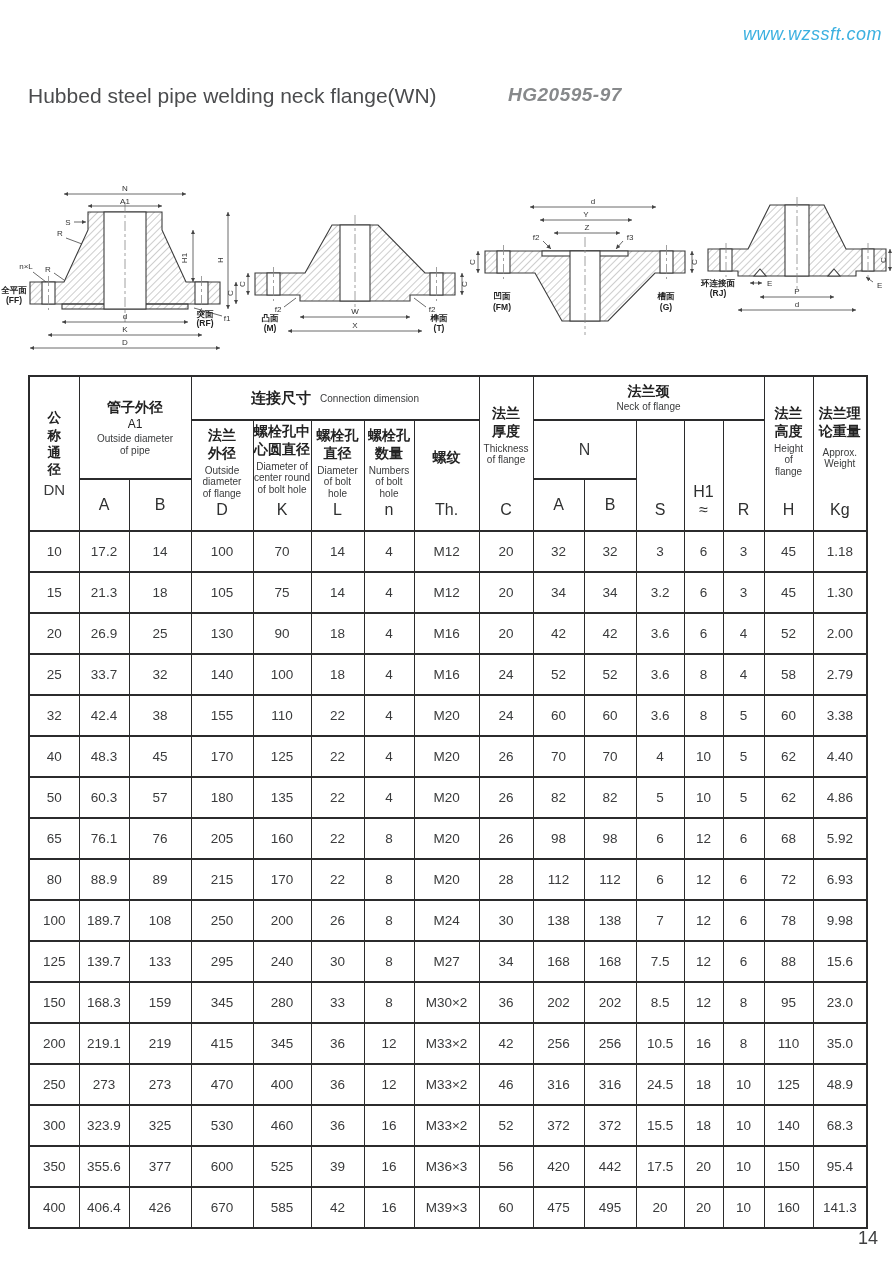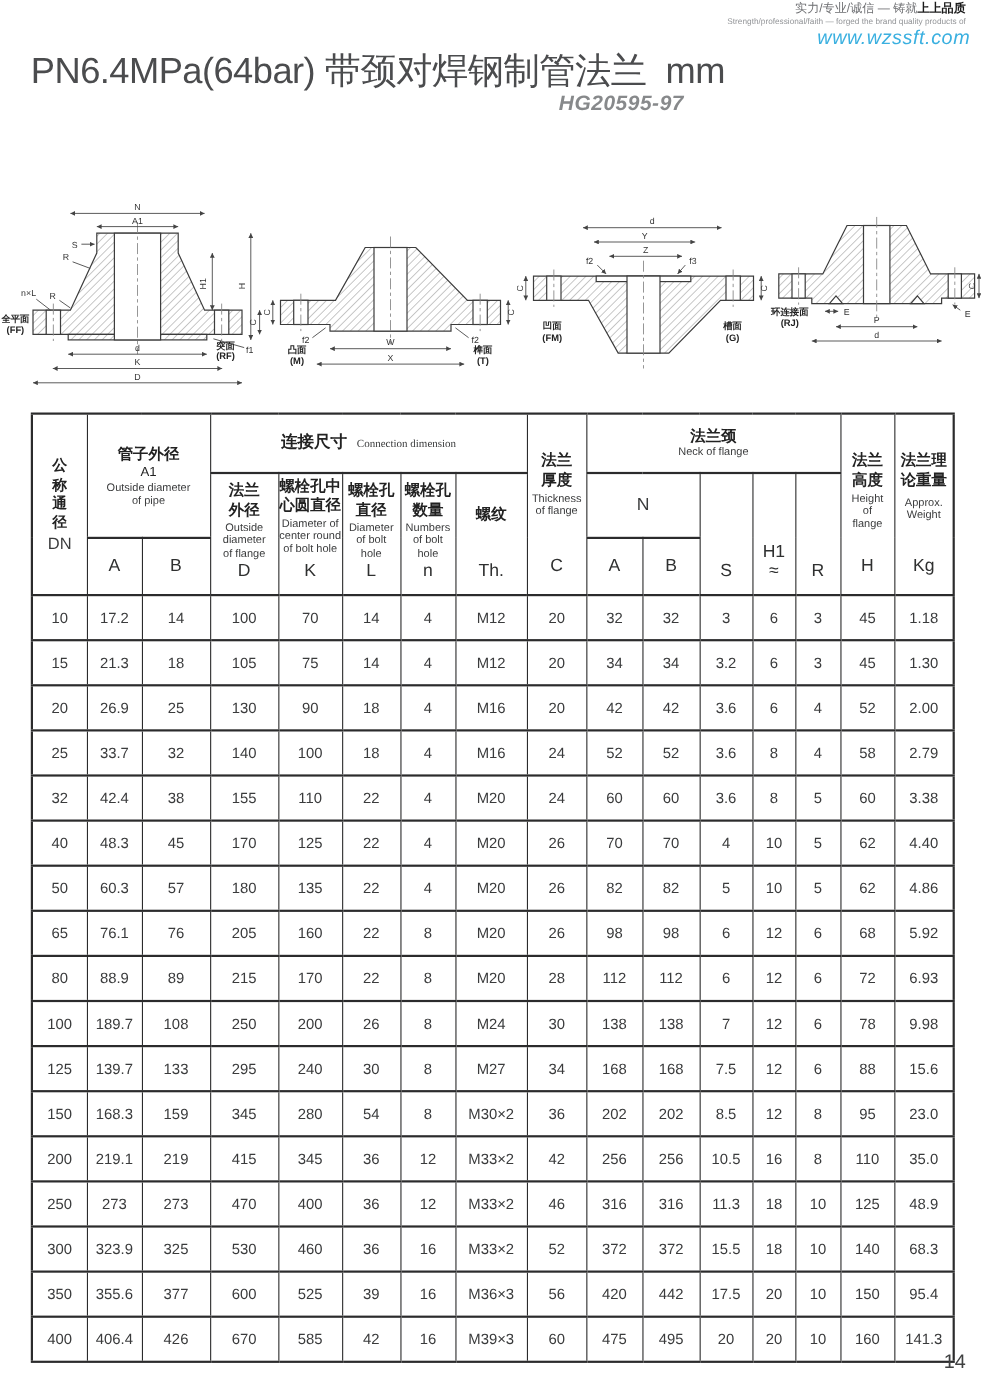--- a/index.html
+++ b/index.html
@@ -38,39 +38,35 @@
   .h149{height:149px;} .h105{height:105px;} .h97{height:97px;justify-content:center;}
   .pre{white-space:pre-line;}
   .cjk{font-size:14px;font-weight:bold;line-height:1.28;color:#222;}
   .cjk.big{font-size:15px;}
   .en{font-size:10px;line-height:1.15;color:#3a3b3c;margin-top:2px;}
   .letter{font-size:16px;color:#2f3030;}
   .subletter{font-size:12px;color:#222;margin-top:1px;}
   .bottom{margin-top:auto;margin-bottom:9px;}
   .dnv{font-size:13.5px;}
   .dncode{font-size:15px;margin-top:2px;}
-  .hgroup{display:flex;align-items:center;justify-content:center;height:52px;gap:9px;font-family:Liberation Serif, serif;}
+  .hgroup{display:flex;align-items:center;justify-content:center;height:40px;gap:9px;}
   .thread-cn{margin-top:26px;}
   .ncell{font-size:16px;line-height:55px;}
   .approx{margin-bottom:9px;}
 
   .pagenum{position:absolute;right:16px;top:1228px;font-size:18px;color:#3f4041;}
 </style>
 </head>
 <body>
 
 <div class="page">
 
-  <div class="slogan">
-    <div class="l1"><span>实力/专业/诚信 — 铸就</span><b>上上品质</b></div>
-    <div class="l2">Strength/professional/faith — forged the brand quality products of</div>
-  </div>
   <div class="website">www.wzssft.com</div>
 
-  <div class="title">PN6.4MPa(64bar) 带颈对焊钢制管法兰  mm</div>
+  <div class="subtitle">Hubbed steel pipe welding neck flange(WN)</div>
   <div class="std">HG20595-97</div>
 
   <svg width="0" height="0" style="position:absolute">
     <defs>
       <pattern id="hatch" patternUnits="userSpaceOnUse" width="5" height="5" patternTransform="rotate(45)">
         <line x1="0" y1="0" x2="0" y2="5" stroke="#7a7a7a" stroke-width="0.75"></line>
       </pattern>
       <marker id="arr" viewBox="0 0 10 10" refX="10" refY="5" markerWidth="5.5" markerHeight="5.5" orient="auto-start-reverse">
         <path d="M0,0 L10,5 L0,10 z" fill="#444"></path>
       </marker>
@@ -573,21 +569,21 @@
           <td>6</td>
           <td>88</td>
           <td>15.6</td>
         </tr>
         <tr>
           <td>150</td>
           <td>168.3</td>
           <td>159</td>
           <td>345</td>
           <td>280</td>
-          <td>54</td>
+          <td>33</td>
           <td>8</td>
           <td>M30×2</td>
           <td>36</td>
           <td>202</td>
           <td>202</td>
           <td>8.5</td>
           <td>12</td>
           <td>8</td>
           <td>95</td>
           <td>23.0</td>
@@ -615,21 +611,21 @@
           <td>273</td>
           <td>273</td>
           <td>470</td>
           <td>400</td>
           <td>36</td>
           <td>12</td>
           <td>M33×2</td>
           <td>46</td>
           <td>316</td>
           <td>316</td>
-          <td>11.3</td>
+          <td>24.5</td>
           <td>18</td>
           <td>10</td>
           <td>125</td>
           <td>48.9</td>
         </tr>
         <tr>
           <td>300</td>
           <td>323.9</td>
           <td>325</td>
           <td>530</td>

